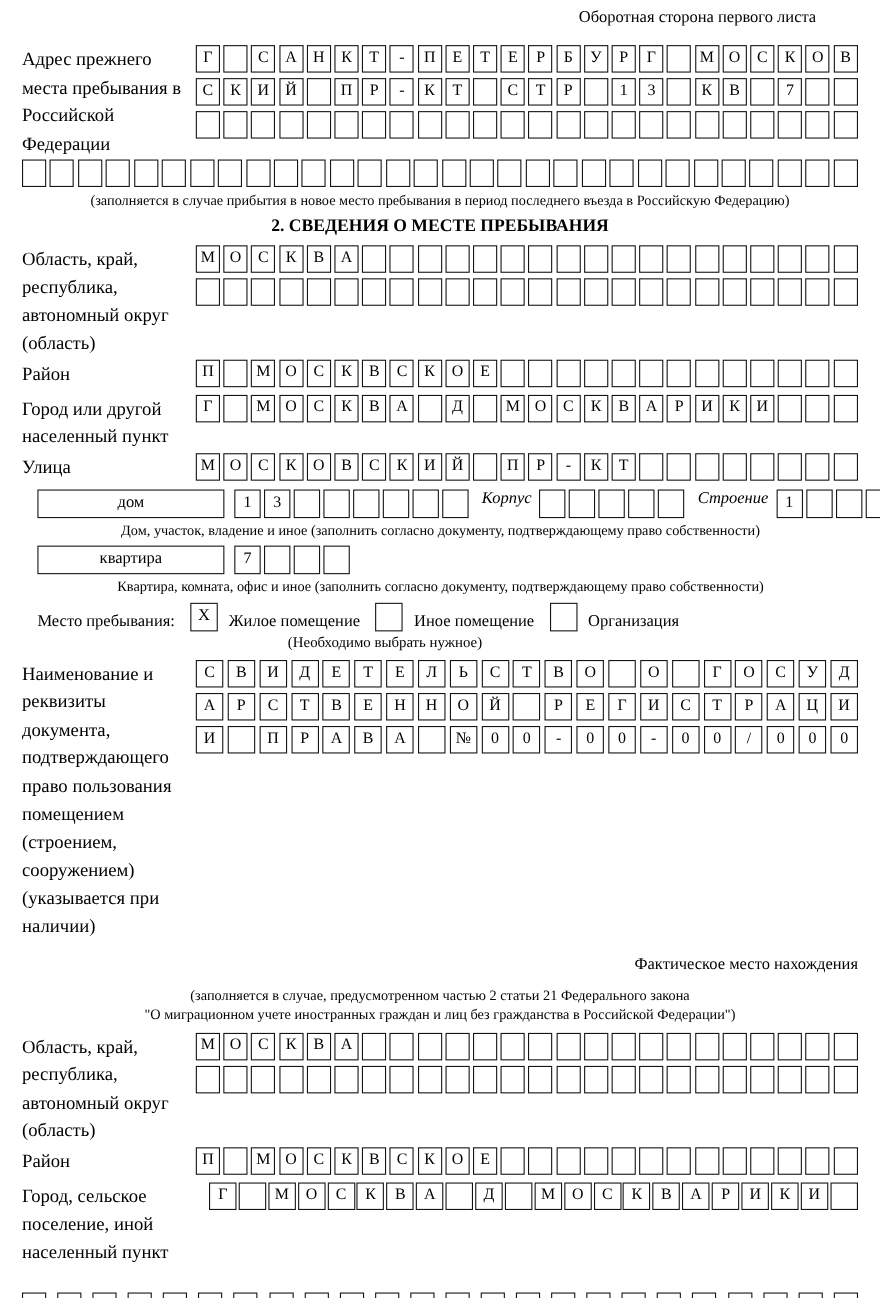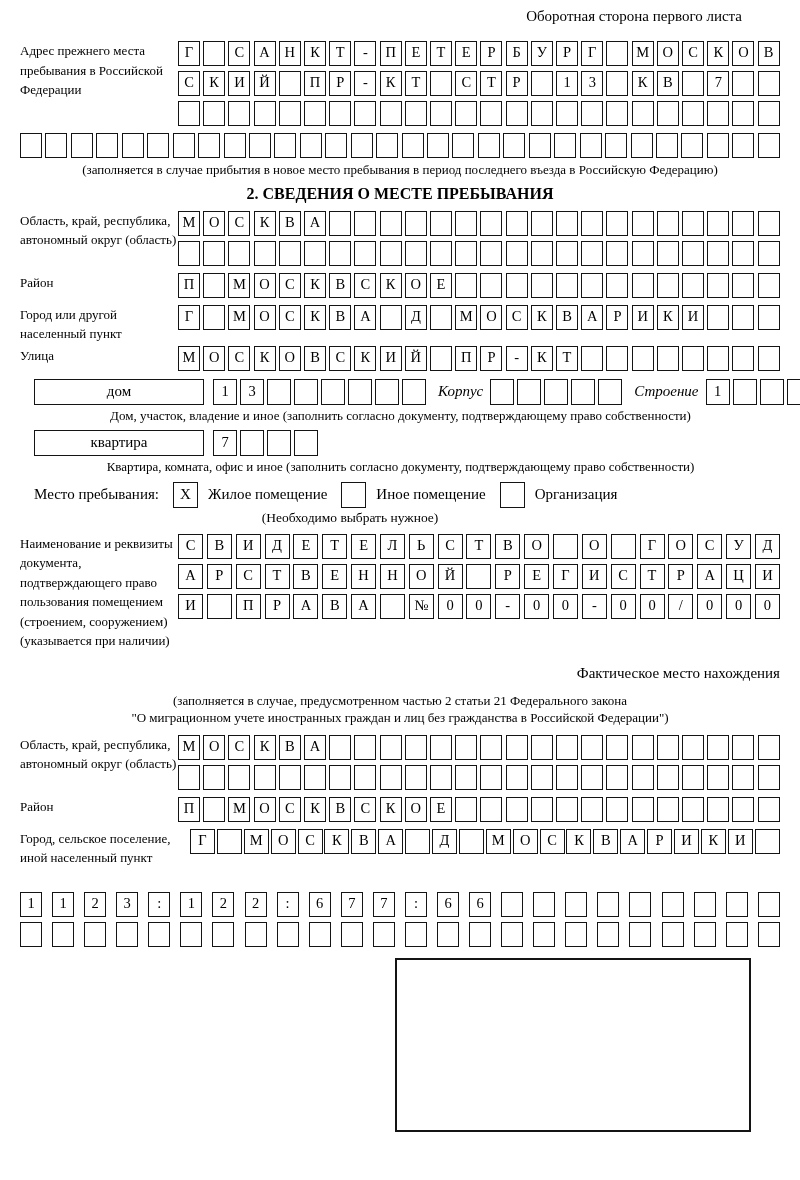--- a/index.html
+++ b/index.html
@@ -6,21 +6,21 @@
   body {
     width:800px; height:1180px;
     font-family:"Liberation Serif", serif;
     color:#000; overflow:hidden;
   }
   .page { box-sizing:border-box; width:800px; padding:8px 20px 0 20px; }
 
   .hdr { text-align:right; font-size:15px; padding-right:38px; margin-bottom:16px; }
 
   .group { display:flex; margin-bottom:2px; }
-  .lbl { flex-shrink:0; font-size:13px; line-height:1.5; }
+  .lbl { flex-shrink:0; font-size:17px; line-height:1.5; }
   .lbl-w158 { width:158px; }
   .lbl-w170 { width:170px; }
   .cellarea { flex:1; min-width:0; }
 
   .cells-row { display:flex; justify-content:space-between; margin-bottom:5px; }
   .cell {
     box-sizing:border-box; flex-shrink:0;
     width:22px; height:25px;
     border:1.6px solid #141414;
     font-size:14.5px; line-height:21px; text-align:center;
@@ -30,32 +30,32 @@
 
   .fullrow { margin-bottom:3px; }
 
   .note { font-size:13px; line-height:1.35; }
   .note-center { text-align:center; }
   .note-indent { margin:2px 0 6px 1px;text-align:center; }
 
   .sec-title { text-align:center; font-weight:bold; font-size:16px; margin:6px 0 8px 0; }
   .sub-title { text-align:right; font-weight:normal; font-size:15px; margin:14px 0 10px 0; }
 
-  .inline-row { display:flex; align-items:center; margin:3px 0 2px 14px; }
+  .inline-row { display:flex; margin:3px 0 2px 14px; }
   .field-box {
     box-sizing:border-box; border:1.6px solid #141414; height:26px;
     font-size:15px; line-height:23px; text-align:center; background:#fff; flex-shrink:0;
   }
   .box-dom { width:170px; }
   .box-kv { width:170px; }
   .mini-cells { display:flex; gap:3px; margin-left:9px; }
   .mini-cells .cell { width:24px; height:26px; line-height:22px; }
   .sm-lbl { font-size:15px; margin:0 5px 0 12px; white-space:nowrap;font-style:italic; }
 
-  .stay-row { display:flex; align-items:center; font-size:15px; margin:6px 0 2px 14px; }
+  .stay-row { display:flex; align-items:flex-end; font-size:15px; margin:6px 0 2px 14px; }
   .chk {
     box-sizing:border-box; width:25px; height:26px; border:1.6px solid #141414;
     text-align:center; font-size:15px; line-height:22px; margin:0 10px 0 14px; flex-shrink:0;
   }
   .stay-note { text-align:center; font-size:13.5px; width:420px; margin:1px 0 8px 120px; }
 
   .pad-top20 { padding-top:22px; }
 
   .stamp-box {
     box-sizing:border-box; width:356px; height:174px;

